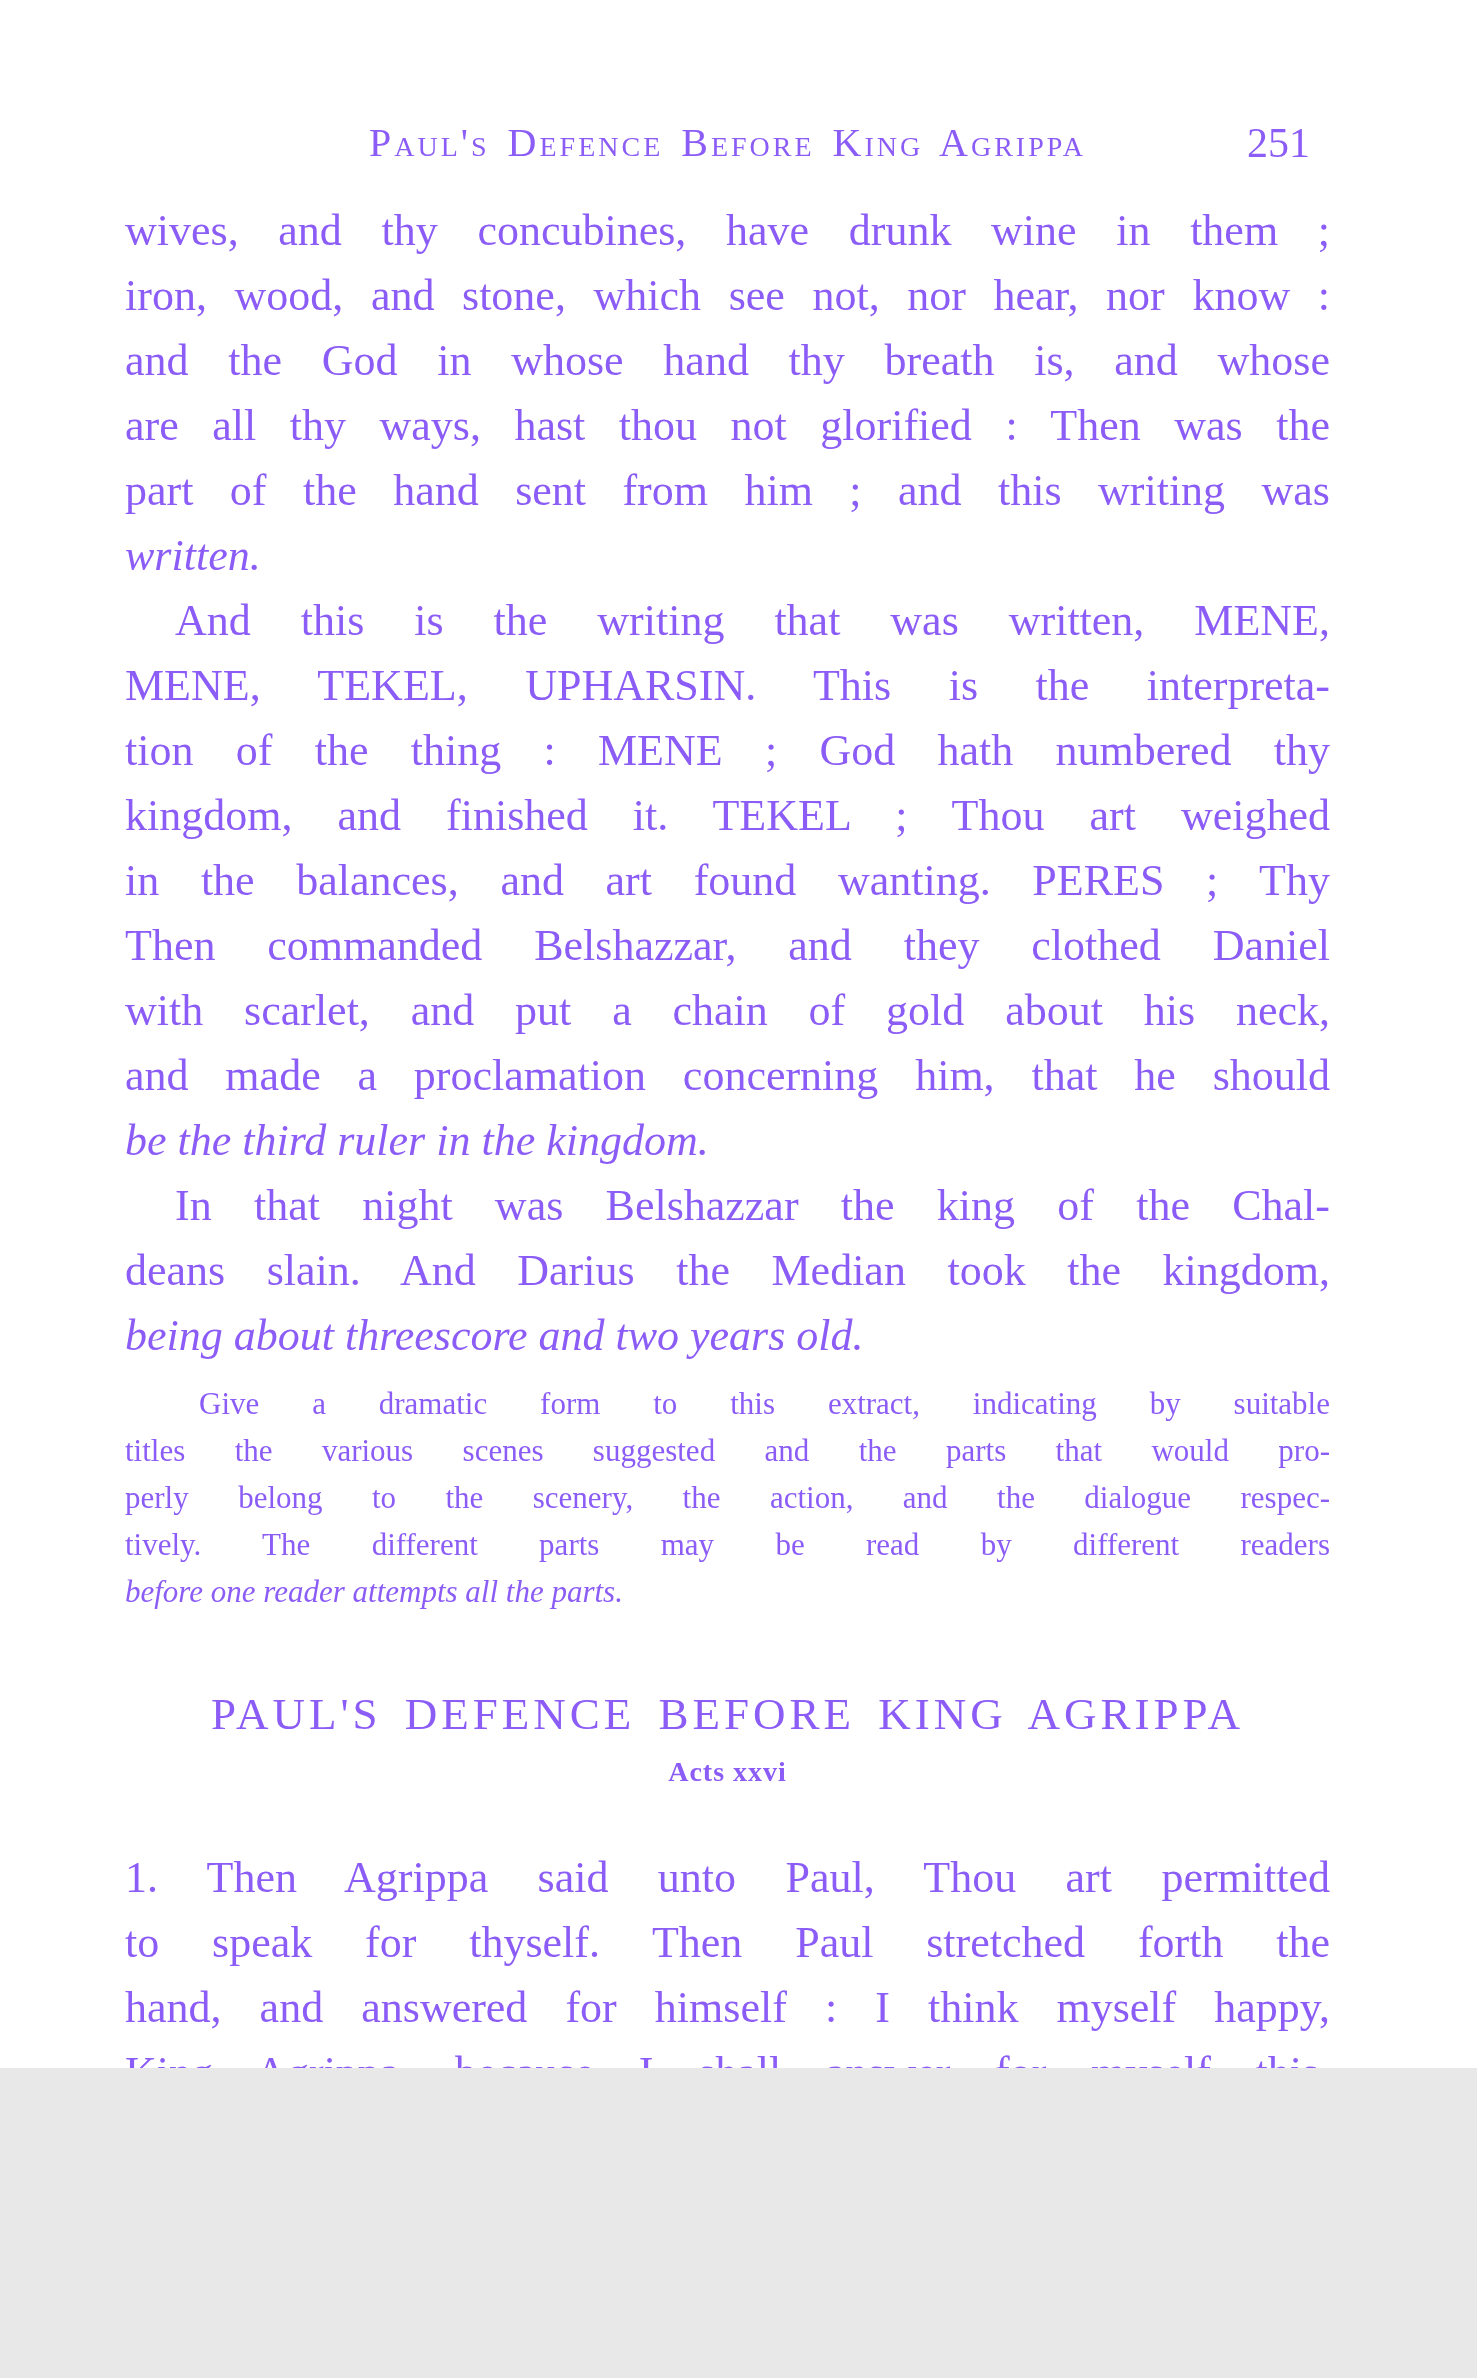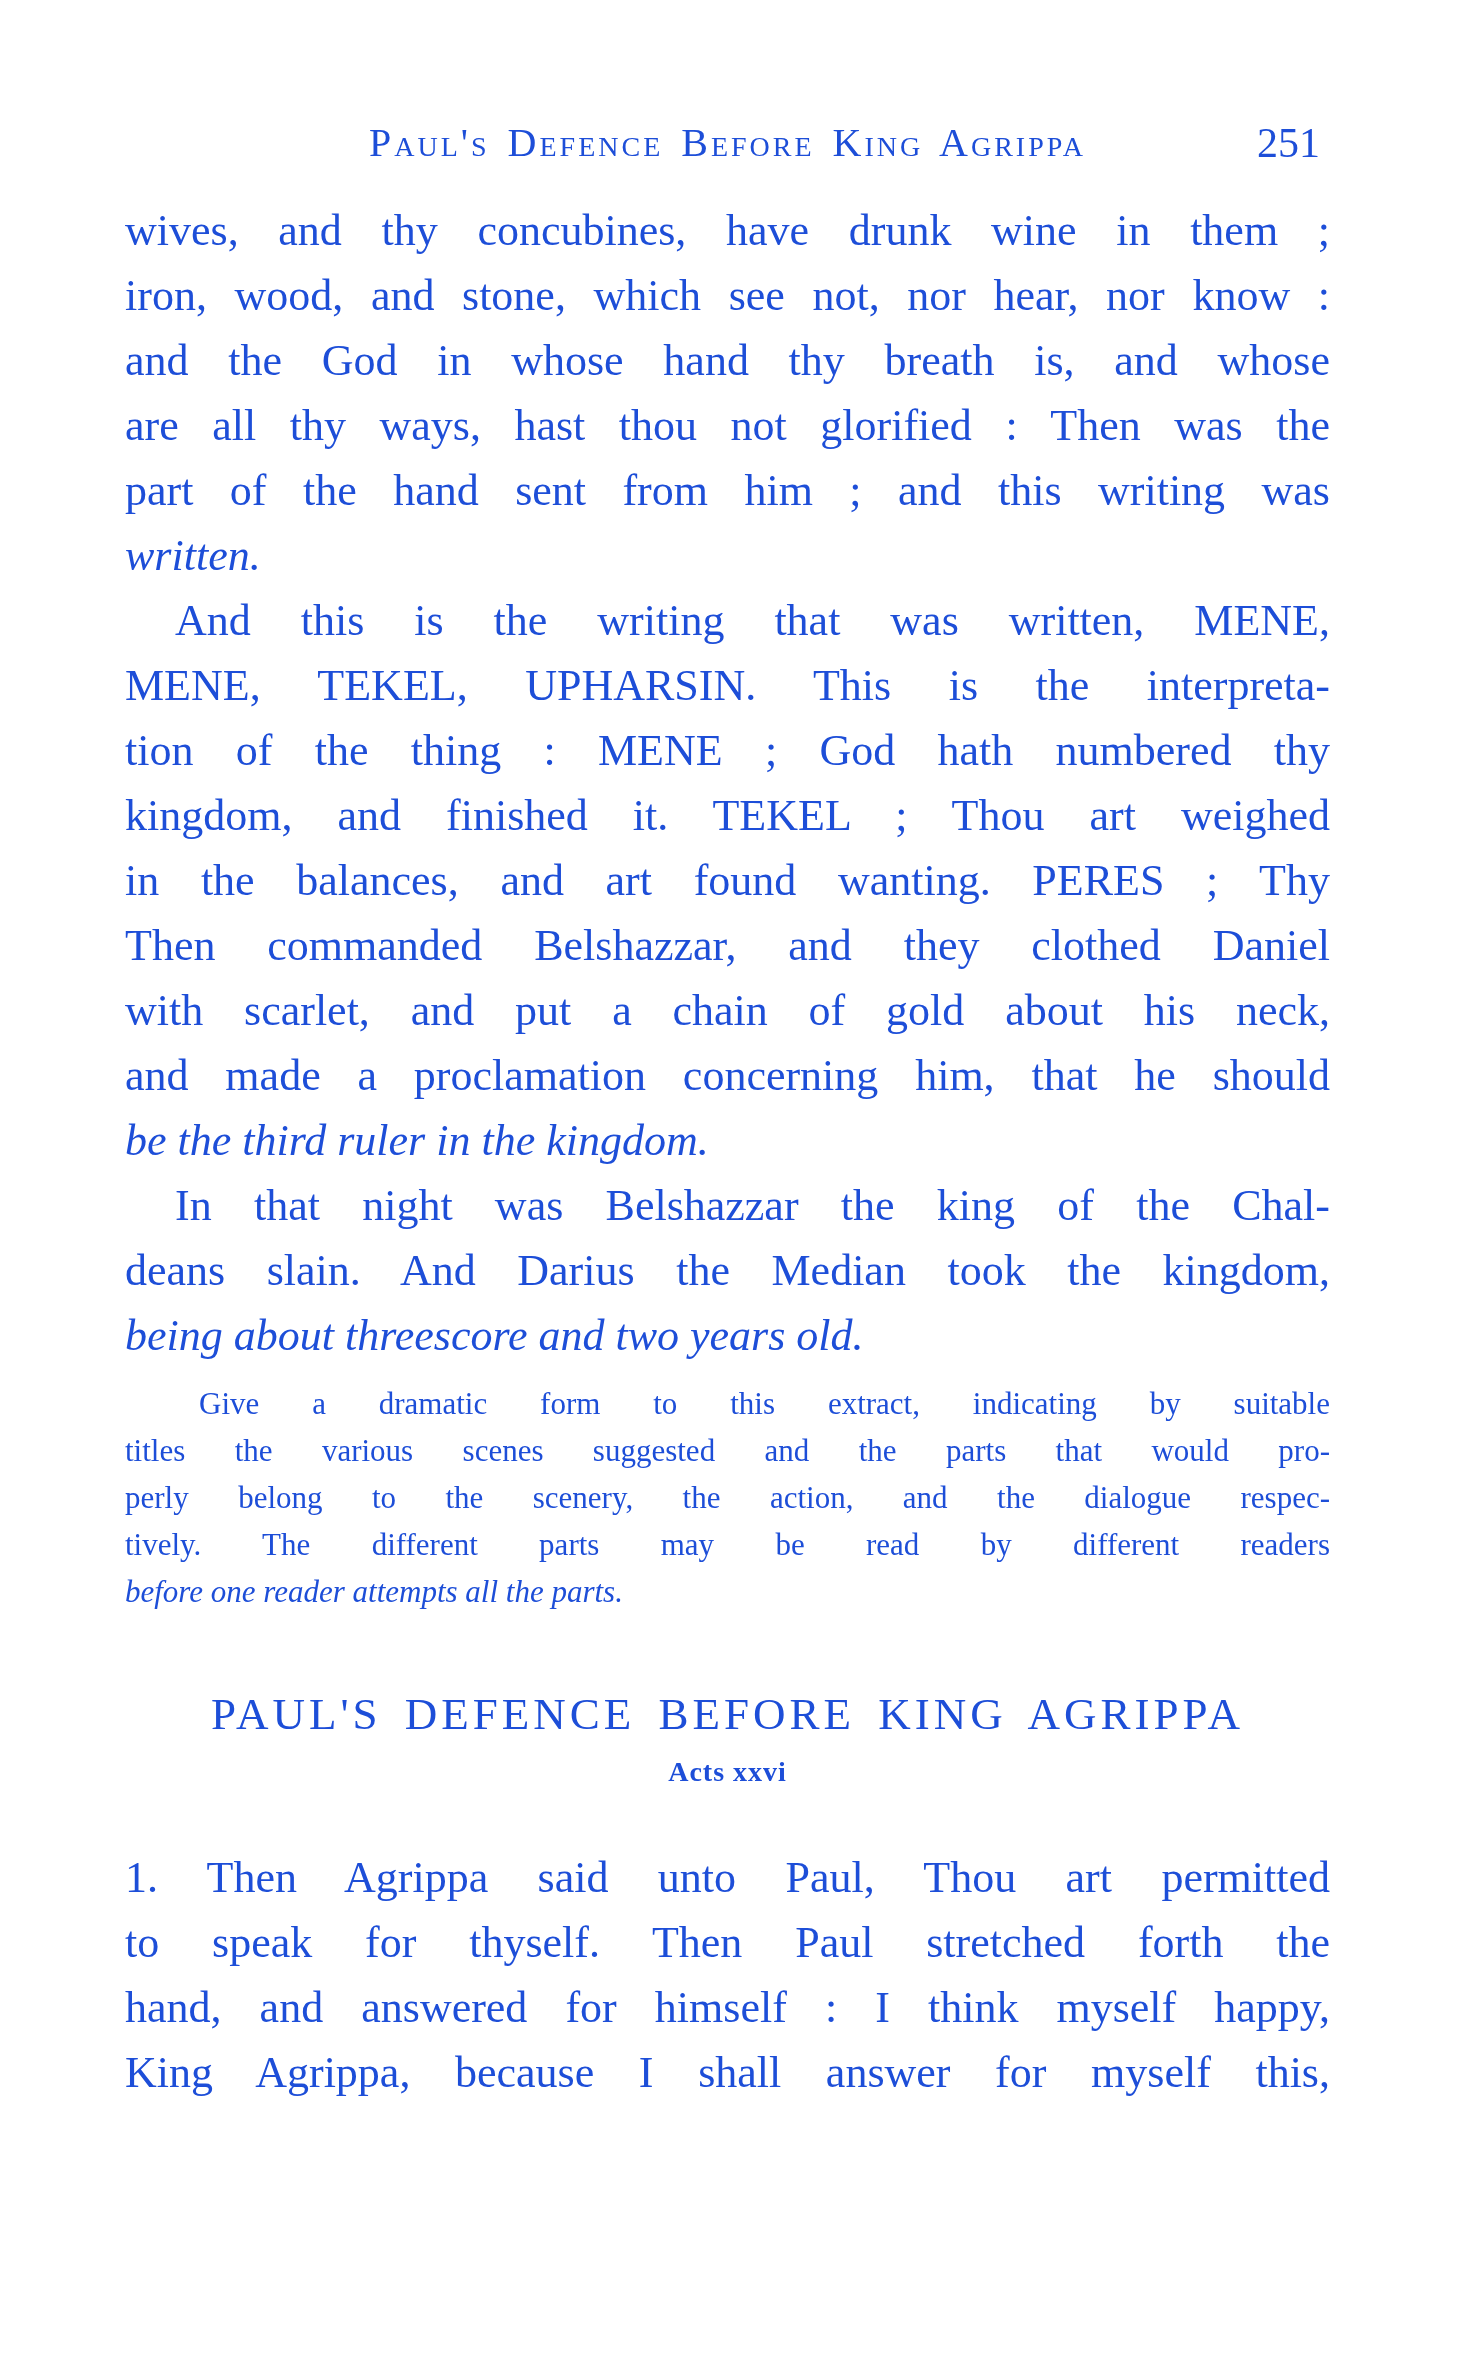--- a/index.html
+++ b/index.html
@@ -1,21 +1,21 @@
 <!DOCTYPE html>
 <html><head>
 <meta charset="utf-8">
 <style>
   html, body { margin: 0; padding: 0; background: #e8e8e8; }
   .page {
     position: relative;
     width: 1477px;
-    height: 2378px;
+    height: 2068px;
     background: #ffffff;
-    color: #1d4ed8;
+    color: #8b5cf6;
     font-family: "Liberation Serif", "DejaVu Serif", serif;
     overflow: hidden;
   }
   .text-block {
     position: absolute;
     left: 125px;
     top: 0;
     width: 1205px;
   }
   
@@ -29,21 +29,21 @@
     text-align: center;
     font-variant-caps: small-caps;
     font-size: 40px;
     letter-spacing: 3px;
     word-spacing: 5px;
     line-height: 50px;
     white-space: nowrap;
   }
   .page-number {
     position: absolute;
-    right: 10px;
+    right: 20px;
     top: 0;
     font-size: 42px;
     line-height: 50px;
   }
   
   .bodytext {
     margin-top: 30px;
     font-size: 44px;
     line-height: 65px;
   }

